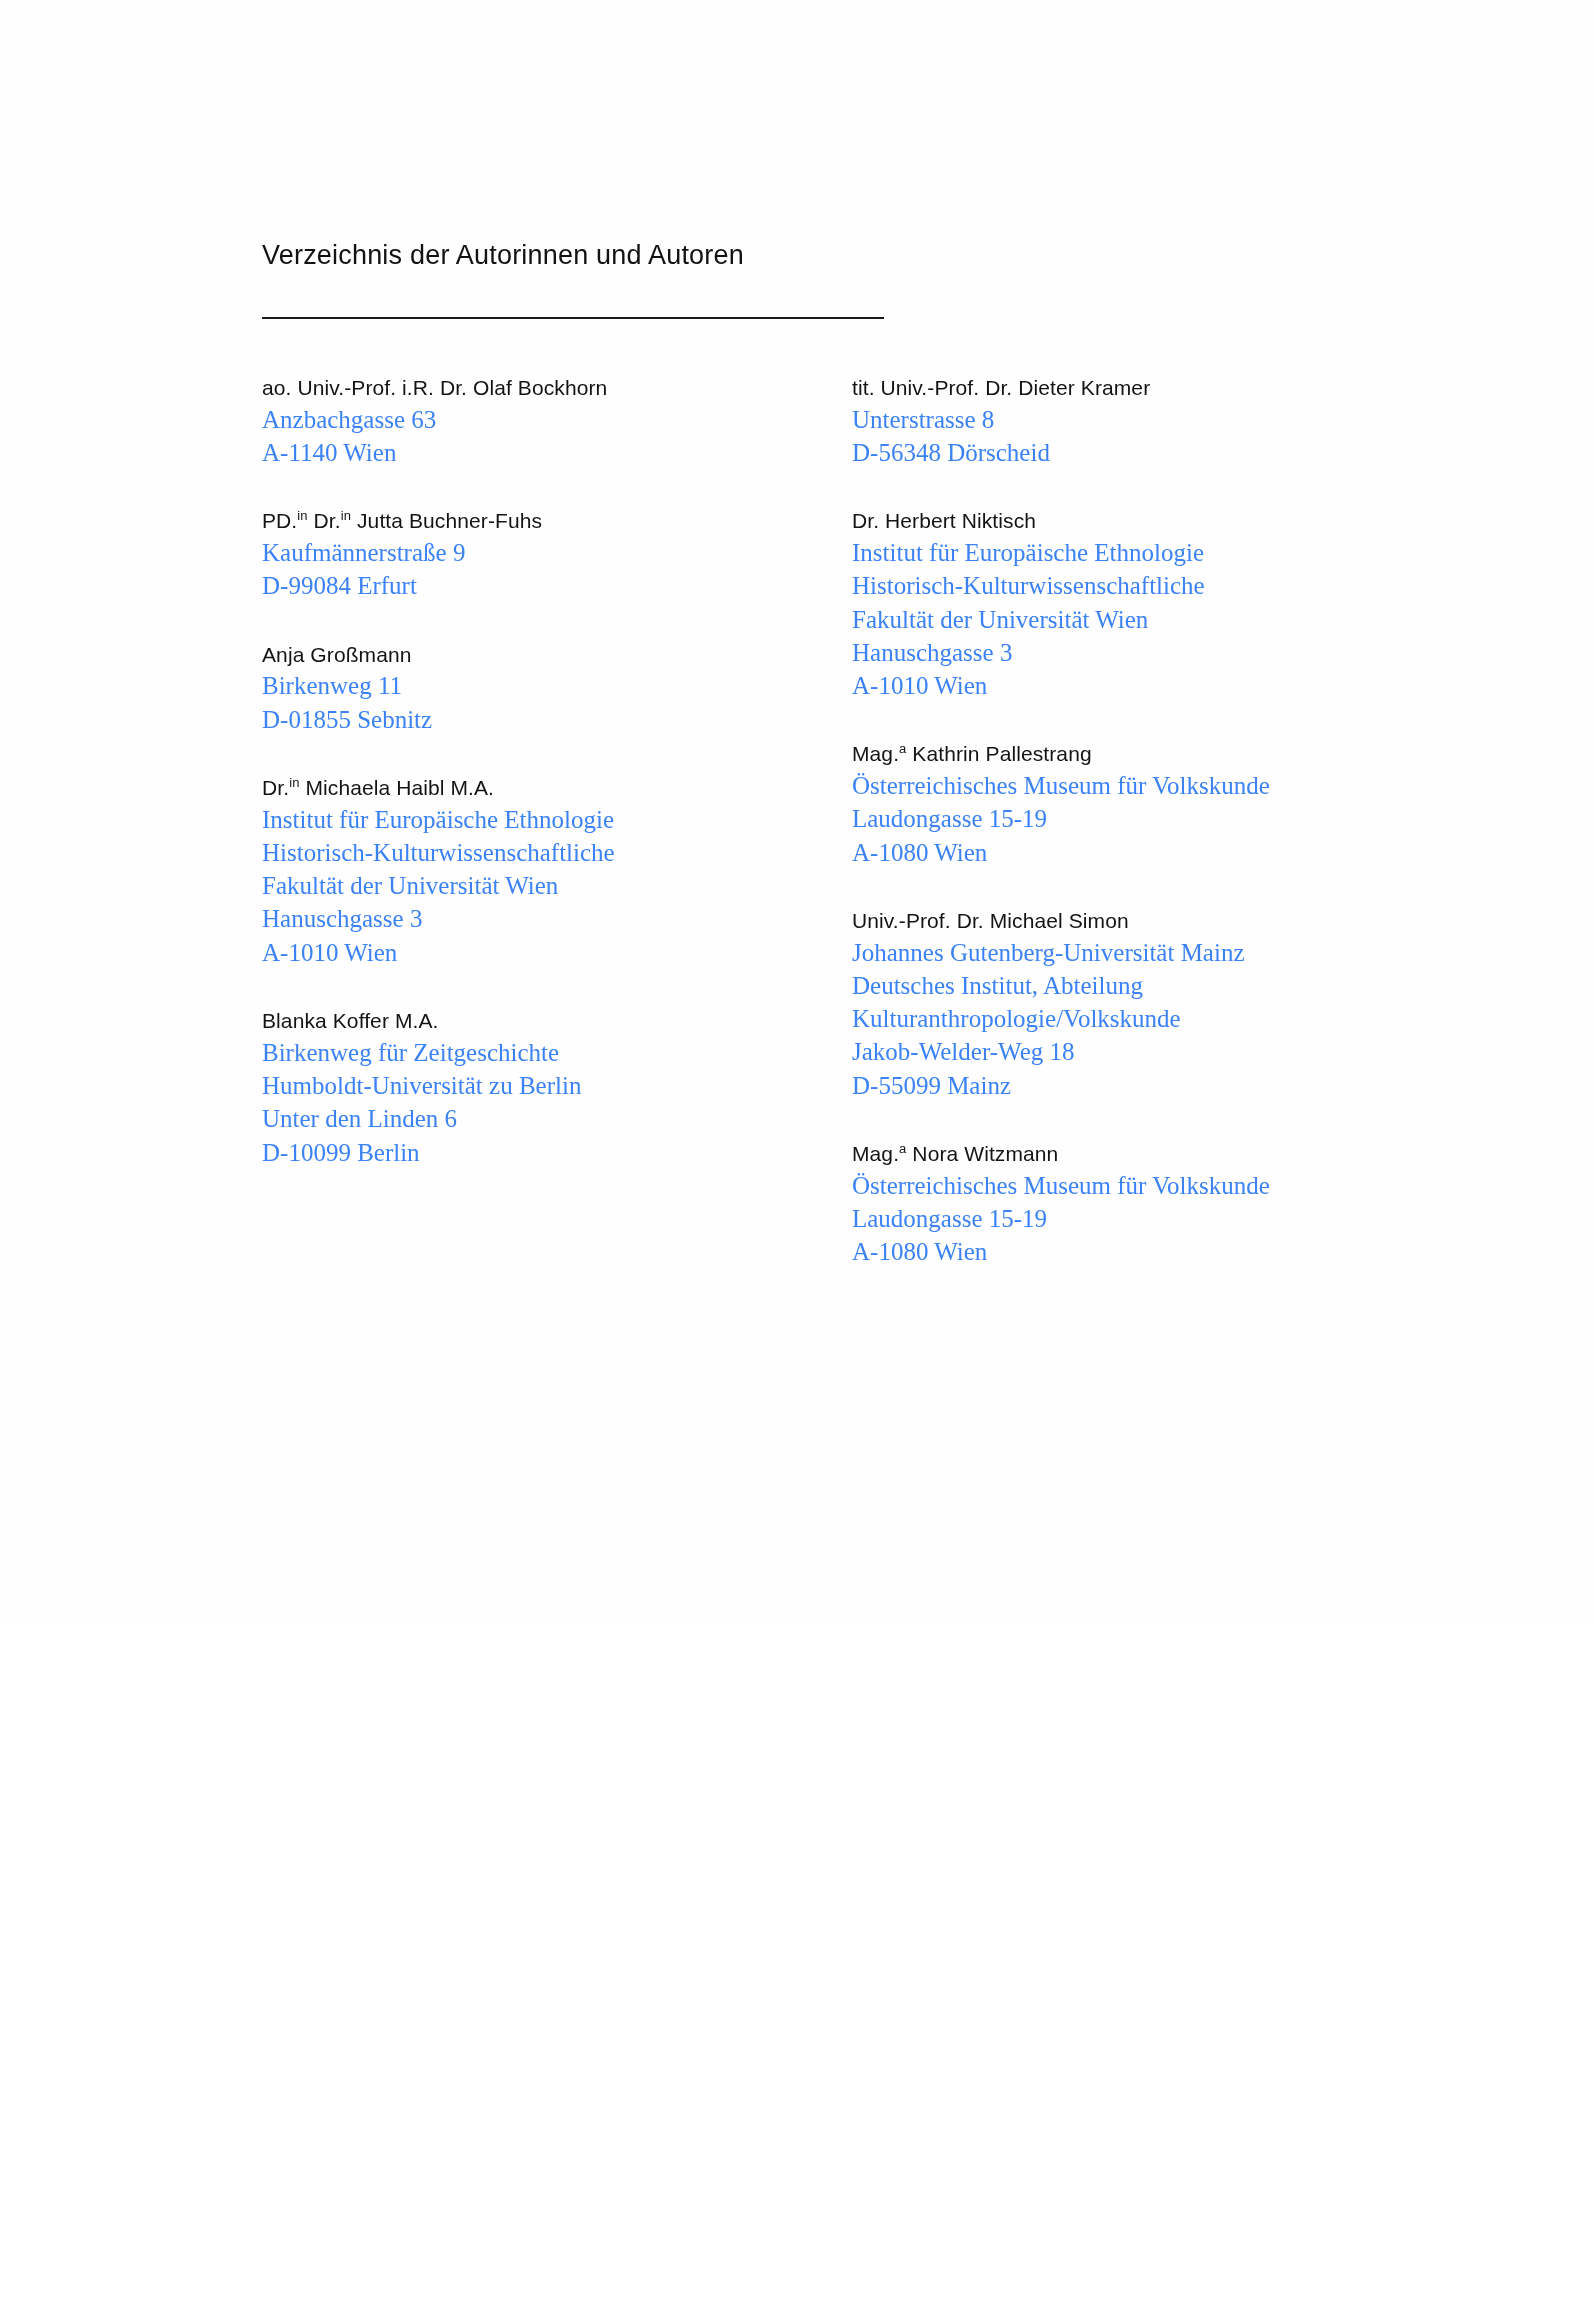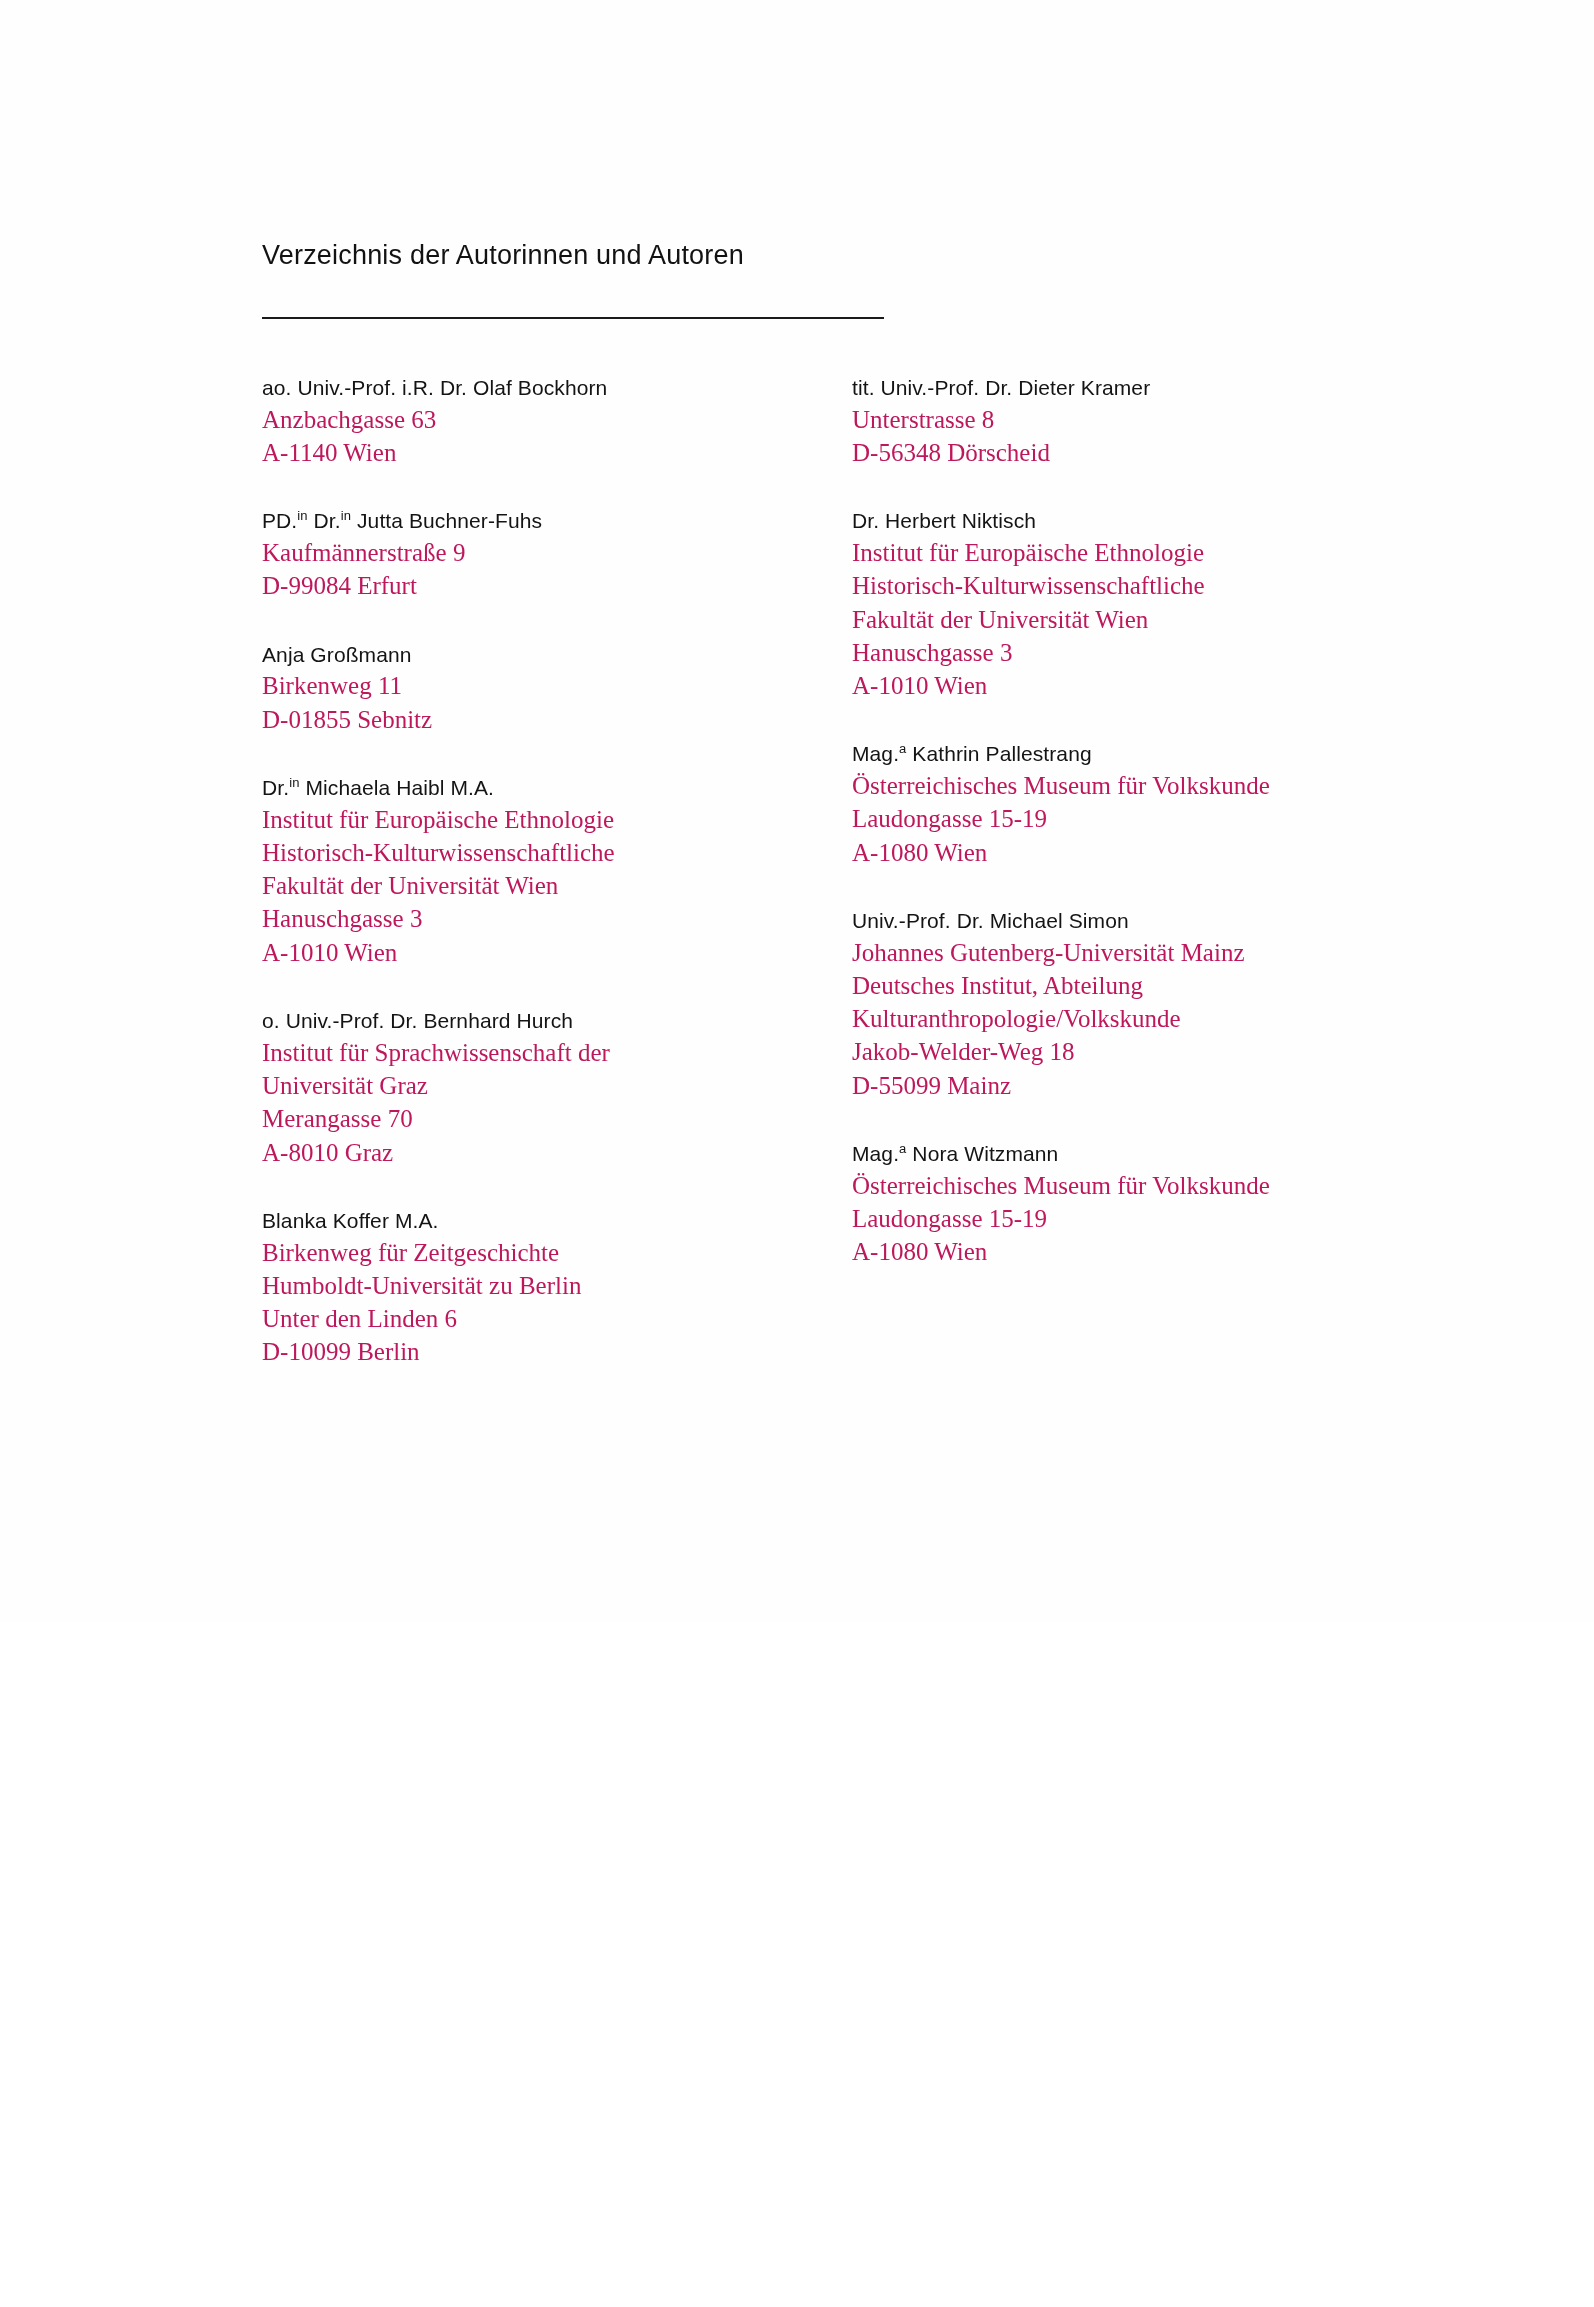--- a/index.html
+++ b/index.html
@@ -59,21 +59,21 @@
     white-space: nowrap;
   }
   .entry-name sup {
     font-size: 0.62em;
     vertical-align: super;
     line-height: 0;
   }
   .entry-lines {
     font-family: "Liberation Serif", serif;
     font-size: 25px;
-    color: #be185d;
+    color: #3b82f6;
     line-height: 1.33;
   }
   .entry-lines div {
     white-space: nowrap;
   }
 </style>
 </head>
 <body>
 
 <div class="page">
@@ -104,29 +104,20 @@
             </div>
           </div>
           <div class="entry">
             <div class="entry-name"><span>Dr.</span><sup>in</sup><span> Michaela Haibl M.A.</span></div>
             <div class="entry-lines">
               <div>Institut für Europäische Ethnologie</div>
               <div>Historisch-Kulturwissenschaftliche</div>
               <div>Fakultät der Universität Wien</div>
               <div>Hanuschgasse 3</div>
               <div>A-1010 Wien</div>
-            </div>
-          </div>
-          <div class="entry">
-            <div class="entry-name">o. Univ.-Prof. Dr. Bernhard Hurch</div>
-            <div class="entry-lines">
-              <div>Institut für Sprachwissenschaft der</div>
-              <div>Universität Graz</div>
-              <div>Merangasse 70</div>
-              <div>A-8010 Graz</div>
             </div>
           </div>
           <div class="entry">
             <div class="entry-name">Blanka Koffer M.A.</div>
             <div class="entry-lines">
               <div>Birkenweg für Zeitgeschichte</div>
               <div>Humboldt-Universität zu Berlin</div>
               <div>Unter den Linden 6</div>
               <div>D-10099 Berlin</div>
             </div>

